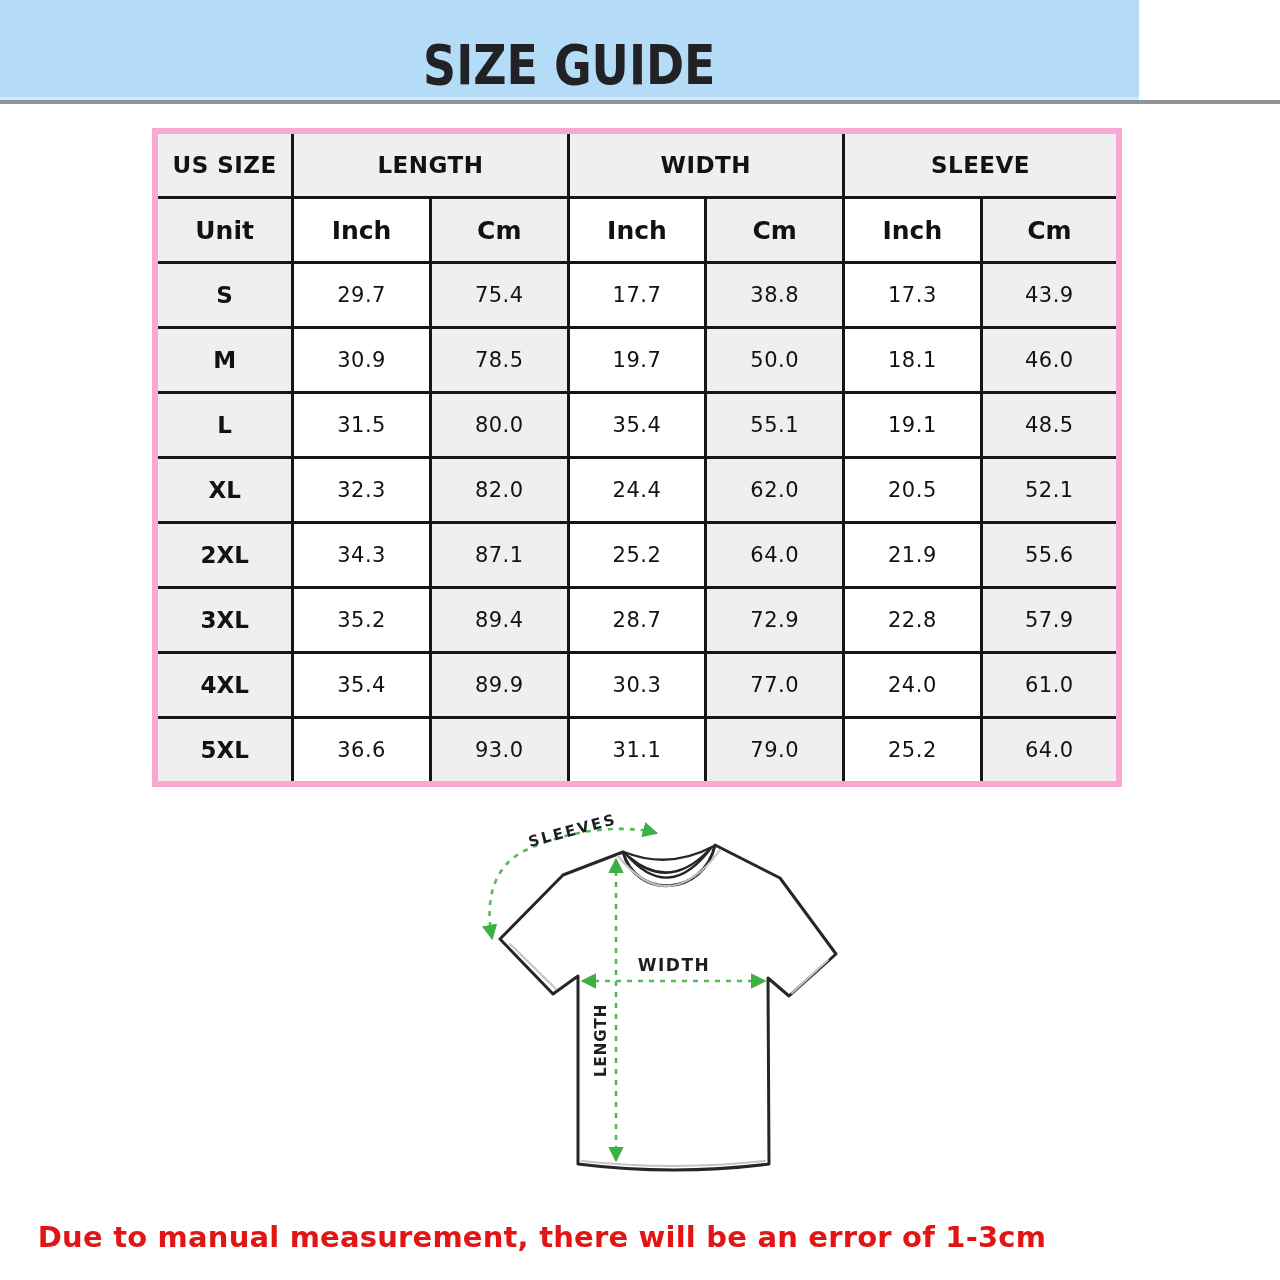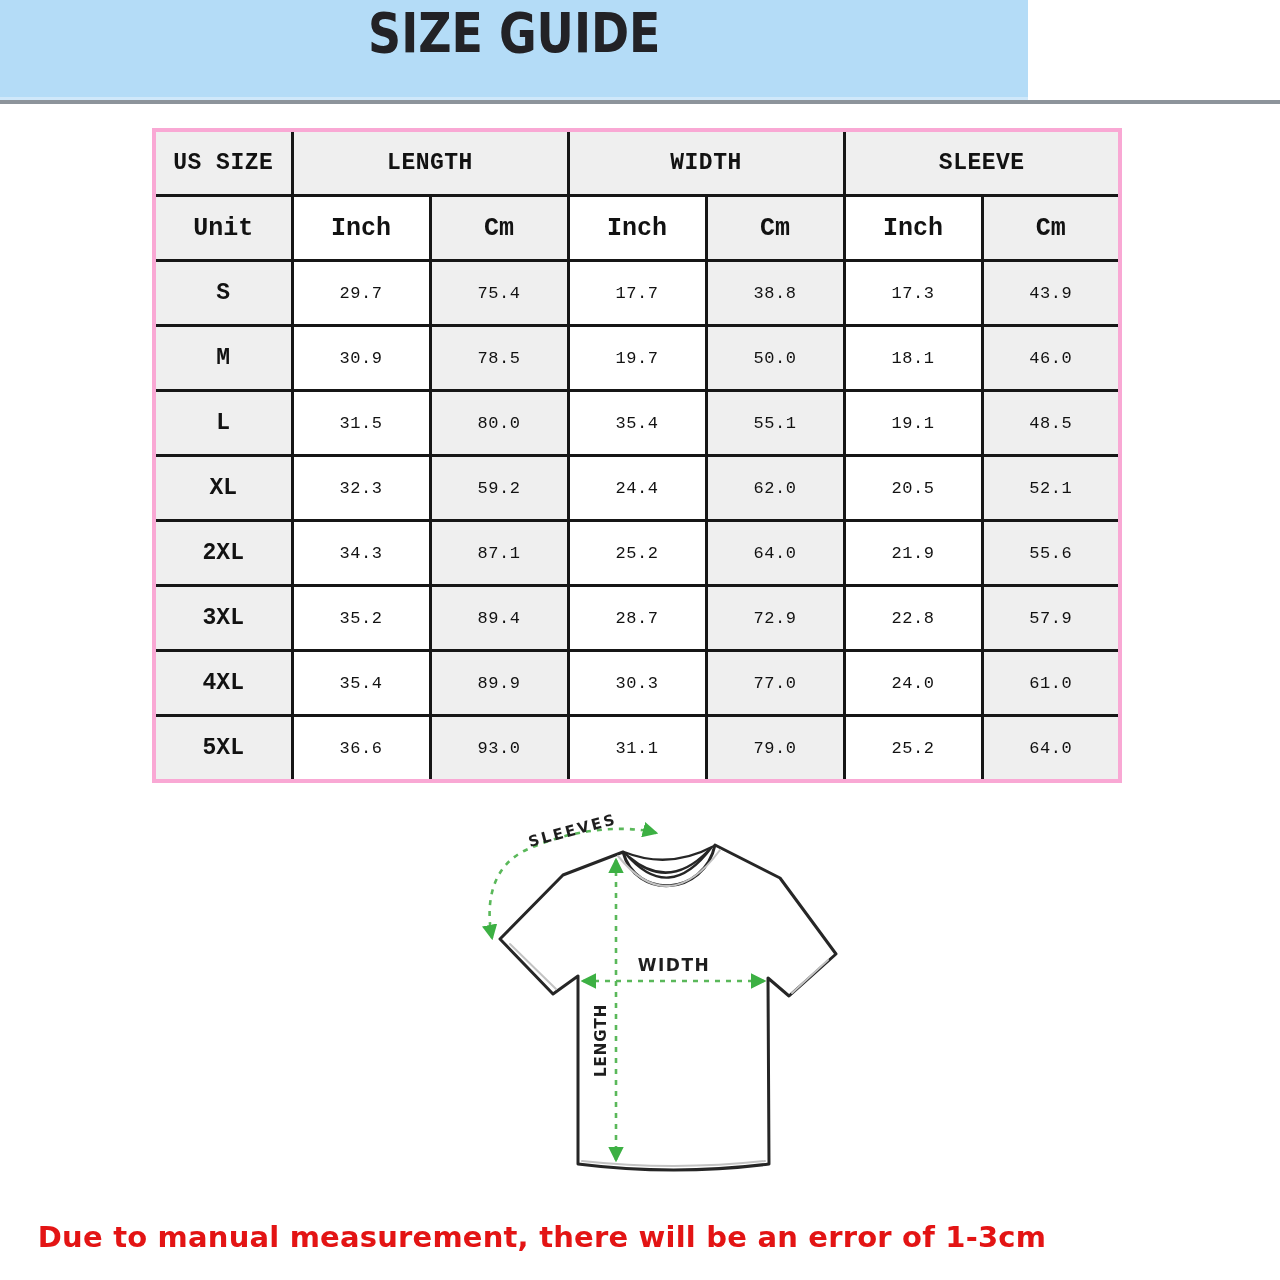--- a/index.html
+++ b/index.html
@@ -2,47 +2,46 @@
 <html><head>
 <meta charset="utf-8">
 <style>
   html,body{margin:0;padding:0;}
   body{
     width:1280px;height:1280px;position:relative;background:#ffffff;
     font-family:"DejaVu Sans","Liberation Sans",sans-serif;overflow:hidden;
   }
   
   .banner{
-    position:absolute;left:0;top:0;width:1028px;height:97px;
+    position:absolute;left:0;top:0;width:1139px;height:97px;
     background:var(--banner-bg,#b4dcf7);
-    display:flex;align-items:flex-start;justify-content:center;
+    display:flex;align-items:flex-end;justify-content:center;
     border-bottom:3px solid #cfe8fa;
   }
   .banner h1{
     margin:0;font-size:56px;font-weight:bold;color:#222226;
     transform:scaleX(0.82);letter-spacing:0px;white-space:nowrap;
   }
   .banner-rule{
     position:absolute;left:0;top:100px;width:1280px;height:4px;background:#8d949b;
   }
   
   table.size-table{
     position:absolute;left:152px;top:128px;width:970px;
     border-collapse:collapse;table-layout:fixed;
-    border:4px solid #f9a8d4;
-    font-family:Liberation Mono, monospace;
+    border:6px solid #f9a8d4;
   }
   .size-table th,.size-table td{
     border:3px solid #161616;height:62px;padding:0;
     text-align:center;vertical-align:middle;color:#121212;
   }
   .size-table tr.group-row th{font-size:23px;font-weight:bold;letter-spacing:0.5px;}
   .size-table tr.unit-row td{font-size:25px;font-weight:bold;}
   .size-table td.size-label{font-size:23px;font-weight:bold;}
-  .size-table td.size-value{font-size:17px;font-weight:normal;letter-spacing:0.5px;}
+  .size-table td.size-value{font-size:21px;font-weight:normal;letter-spacing:0.5px;}
   .cell-gray{background:#efefef;}
   .cell-white{background:#ffffff;}
   
   .diagram{position:absolute;left:468px;top:812px;width:462px;height:400px;}
   .shirt-line{fill:#ffffff;stroke:#262626;stroke-width:3;stroke-linejoin:round;stroke-linecap:round;}
   .shirt-detail{fill:none;stroke:#262626;stroke-width:2.4;stroke-linecap:round;}
   .shirt-shadow{fill:none;stroke:#c3c3c3;stroke-width:2;stroke-linecap:round;}
   .measure{fill:none;stroke:var(--arrow-green,#5ab85a);stroke-width:2.6;stroke-dasharray:5 6;}
   .arrowhead{fill:var(--arrow-green-dark,#3cb043);}
   .diagram text{font-family:"DejaVu Sans","Liberation Sans",sans-serif;font-weight:bold;fill:#1e1e1e;}
@@ -112,21 +111,21 @@
         <td class="size-value cell-white">31.5</td>
         <td class="size-value cell-gray">80.0</td>
         <td class="size-value cell-white">35.4</td>
         <td class="size-value cell-gray">55.1</td>
         <td class="size-value cell-white">19.1</td>
         <td class="size-value cell-gray">48.5</td>
       </tr>
       <tr>
         <td class="size-label cell-gray">XL</td>
         <td class="size-value cell-white">32.3</td>
-        <td class="size-value cell-gray">59.2</td>
+        <td class="size-value cell-gray">82.0</td>
         <td class="size-value cell-white">24.4</td>
         <td class="size-value cell-gray">62.0</td>
         <td class="size-value cell-white">20.5</td>
         <td class="size-value cell-gray">52.1</td>
       </tr>
       <tr>
         <td class="size-label cell-gray">2XL</td>
         <td class="size-value cell-white">34.3</td>
         <td class="size-value cell-gray">87.1</td>
         <td class="size-value cell-white">25.2</td>

